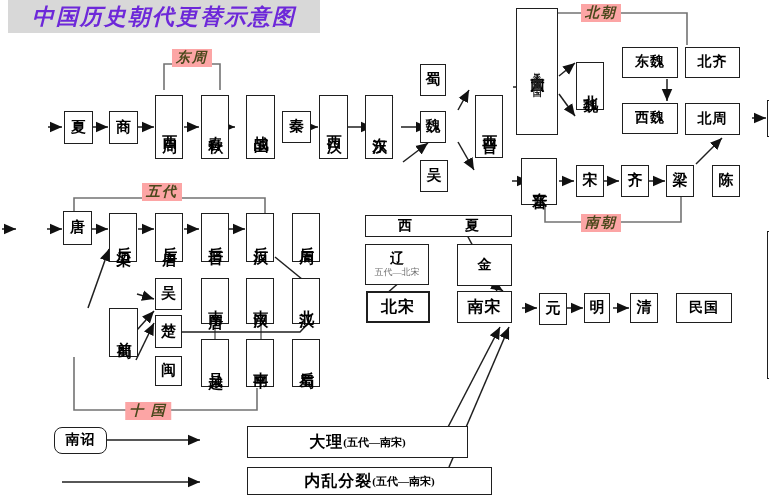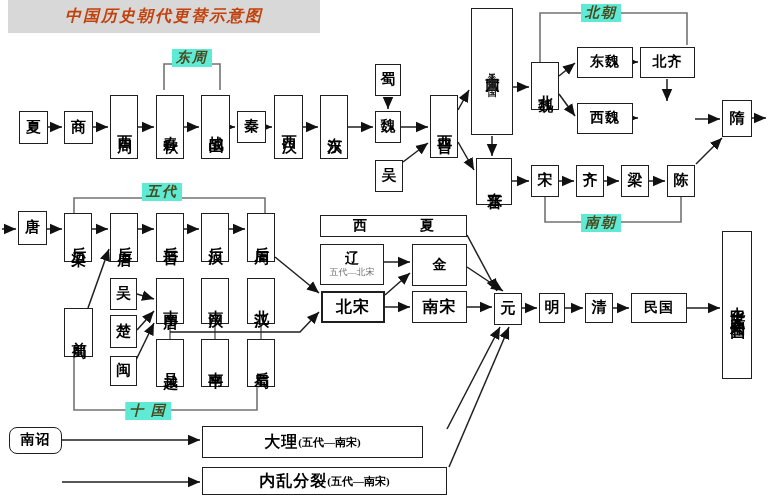--- a/index.html
+++ b/index.html
@@ -1,28 +1,28 @@
 <!DOCTYPE html>
 <html><head>
 <meta charset="utf-8">
 <style>
   html,body{margin:0;padding:0;background:#fff;}
   #stage{position:relative;width:769px;height:500px;background:#fff;overflow:hidden;
          font-family:"Liberation Serif","DejaVu Serif",serif;}
   svg.wires{position:absolute;left:0;top:0;z-index:1;pointer-events:none;}
   .bx{position:absolute;box-sizing:border-box;background:#fff;border:1.5px solid #1f1f1f;
       display:flex;align-items:center;justify-content:center;
-      font-size:15px;font-weight:bold;color:#000;z-index:2;line-height:1.15;text-align:left;}
+      font-size:15px;font-weight:bold;color:#000;z-index:2;line-height:1.15;text-align:left;margin-left:45px;}
   .v{writing-mode:vertical-rl;text-orientation:upright;letter-spacing:3px;}
   .h2{font-size:14px;letter-spacing:1px;}
   .bold-border{border-width:2.2px;}
   .title{position:absolute;left:8px;top:0;width:312px;height:33px;background:#d8d8d8;
          display:flex;align-items:center;justify-content:center;z-index:2;
-         font-size:16px;font-weight:bold;font-style:italic;letter-spacing:2px;color:#c2410c;}
-  .glabel{position:absolute;transform:translateX(-50%);z-index:3;background:#5eead4;padding:0 4px;
+         font-size:22px;font-weight:bold;font-style:italic;letter-spacing:2px;color:#6d28d9;}
+  .glabel{position:absolute;transform:translateX(-50%);z-index:3;background:#fca5a5;padding:0 4px;
           color:#4a481c;font-weight:bold;font-style:italic;font-size:14px;letter-spacing:2px;white-space:nowrap;text-align:center;}
   .stack{display:flex;flex-direction:column;align-items:center;justify-content:center;}
   .sub{font-size:9px;font-weight:normal;color:#6e6e6e;letter-spacing:0;line-height:1.2;}
   .sub16{font-size:9px;font-weight:bold;color:#222;letter-spacing:0;writing-mode:vertical-rl;text-orientation:mixed;margin-top:3px;}
   .main16{font-size:14px;font-weight:bold;writing-mode:vertical-rl;text-orientation:upright;letter-spacing:2px;}
   .wide{justify-content:space-between;padding:0 32px;}
   .inlineSub{font-size:11px;font-weight:bold;letter-spacing:0;}
   .bigMain{font-size:16px;letter-spacing:1px;}
 </style>
 </head>
@@ -128,20 +128,21 @@
 
   <div class="bx stack" style="left:471px;top:8px;width:42px;height:127px;">
     <span class="main16">十六国</span>
     <span class="sub16">（细说16国）</span>
   </div>
 
   <div class="bx v" style="left:531px;top:62px;width:28px;height:48px;">北魏</div>
   <div class="bx h2" style="left:577px;top:47px;width:56px;height:31px;">东魏</div>
   <div class="bx h2" style="left:577px;top:103px;width:56px;height:31px;">西魏</div>
   <div class="bx h2" style="left:640px;top:47px;width:55px;height:31px;">北齐</div>
+  <div class="bx h2" style="left:640px;top:103px;width:55px;height:32px;">北周</div>
   <div class="bx" style="left:722px;top:100px;width:30px;height:37px;">隋</div>
 
   <div class="bx v" style="left:476px;top:158px;width:36px;height:47px;">东晋</div>
   <div class="bx" style="left:531px;top:165px;width:28px;height:32px;">宋</div>
   <div class="bx" style="left:576px;top:165px;width:28px;height:32px;">齐</div>
   <div class="bx" style="left:621px;top:165px;width:28px;height:32px;">梁</div>
   <div class="bx" style="left:667px;top:165px;width:28px;height:32px;">陈</div>
 
   <div class="bx" style="left:18px;top:211px;width:29px;height:34px;">唐</div>
   <div class="bx v" style="left:64px;top:213px;width:28px;height:49px;">后梁</div>

